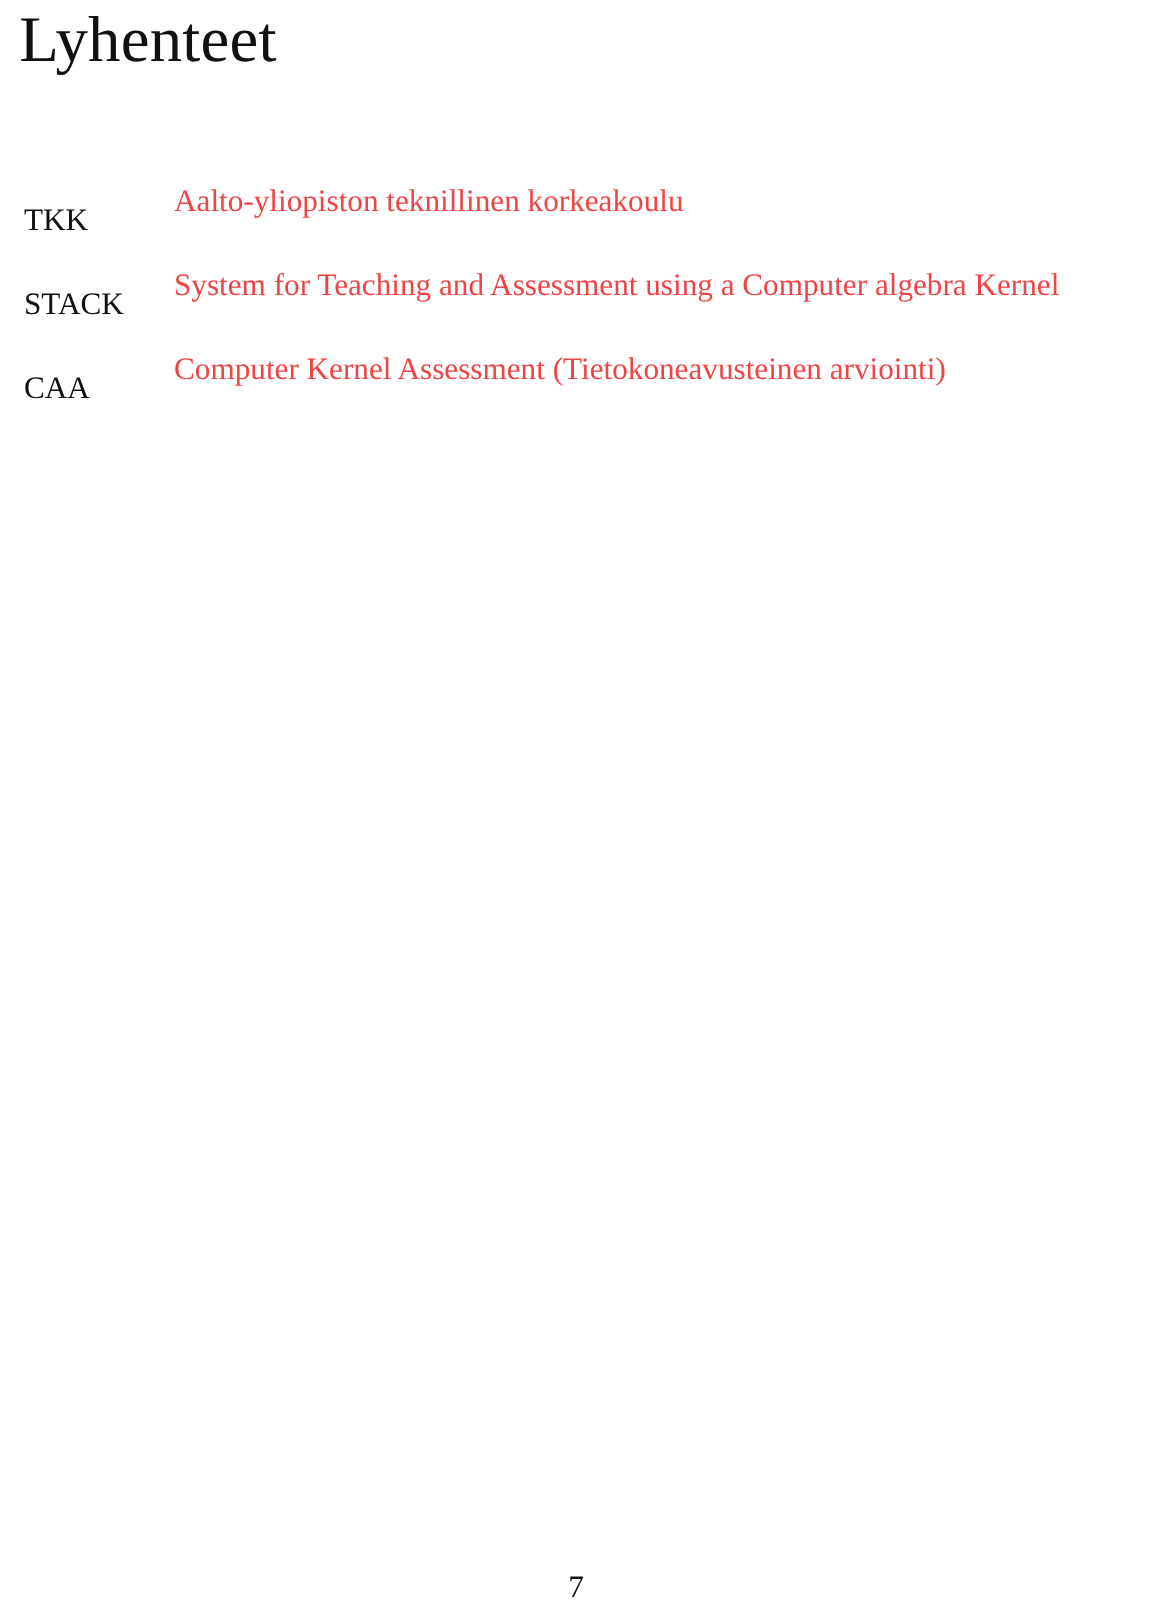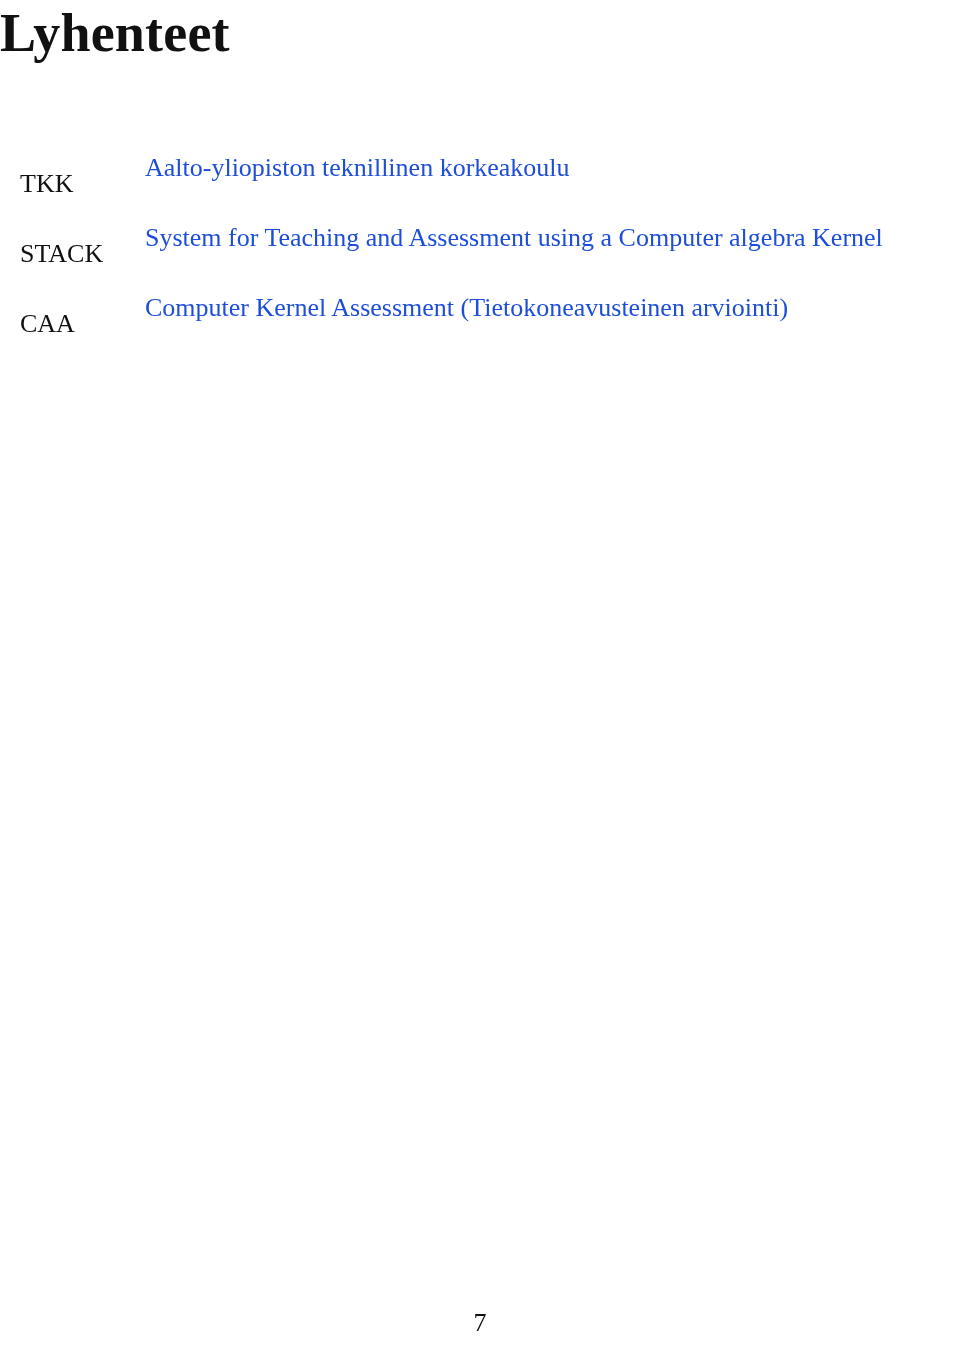--- a/index.html
+++ b/index.html
@@ -15,25 +15,25 @@
     background: #ffffff;
     overflow: hidden;
     font-family: "Liberation Serif", "DejaVu Serif", serif;
     color: #111111;
     -webkit-font-smoothing: antialiased;
   }
 
   
   .page-title {
     position: absolute;
-    left: 0;
+    left: 16px;
     top: 2px;
     font-size: 54px;
     line-height: 62px;
-    font-weight: bold;
+    font-weight: normal;
     letter-spacing: 0.2px;
     color: #111111;
     margin: 0;
     white-space: nowrap;
   }
 
   
   .abbrev-list {
     position: absolute;
     left: 20px;
@@ -56,21 +56,21 @@
     line-height: 36px;
     color: #111111;
     white-space: nowrap;
   }
 
   .abbrev-def {
     margin-left: 125px;
     width: 795px;
     font-size: 26px;
     line-height: 36px;
-    color: #1d4ed8;
+    color: #ef4444;
     text-align: justify;
     text-justify: inter-word;
     hyphens: none;
   }
 
   
   .abbrev-def.wrapping {
     text-align: justify;
   }
 

